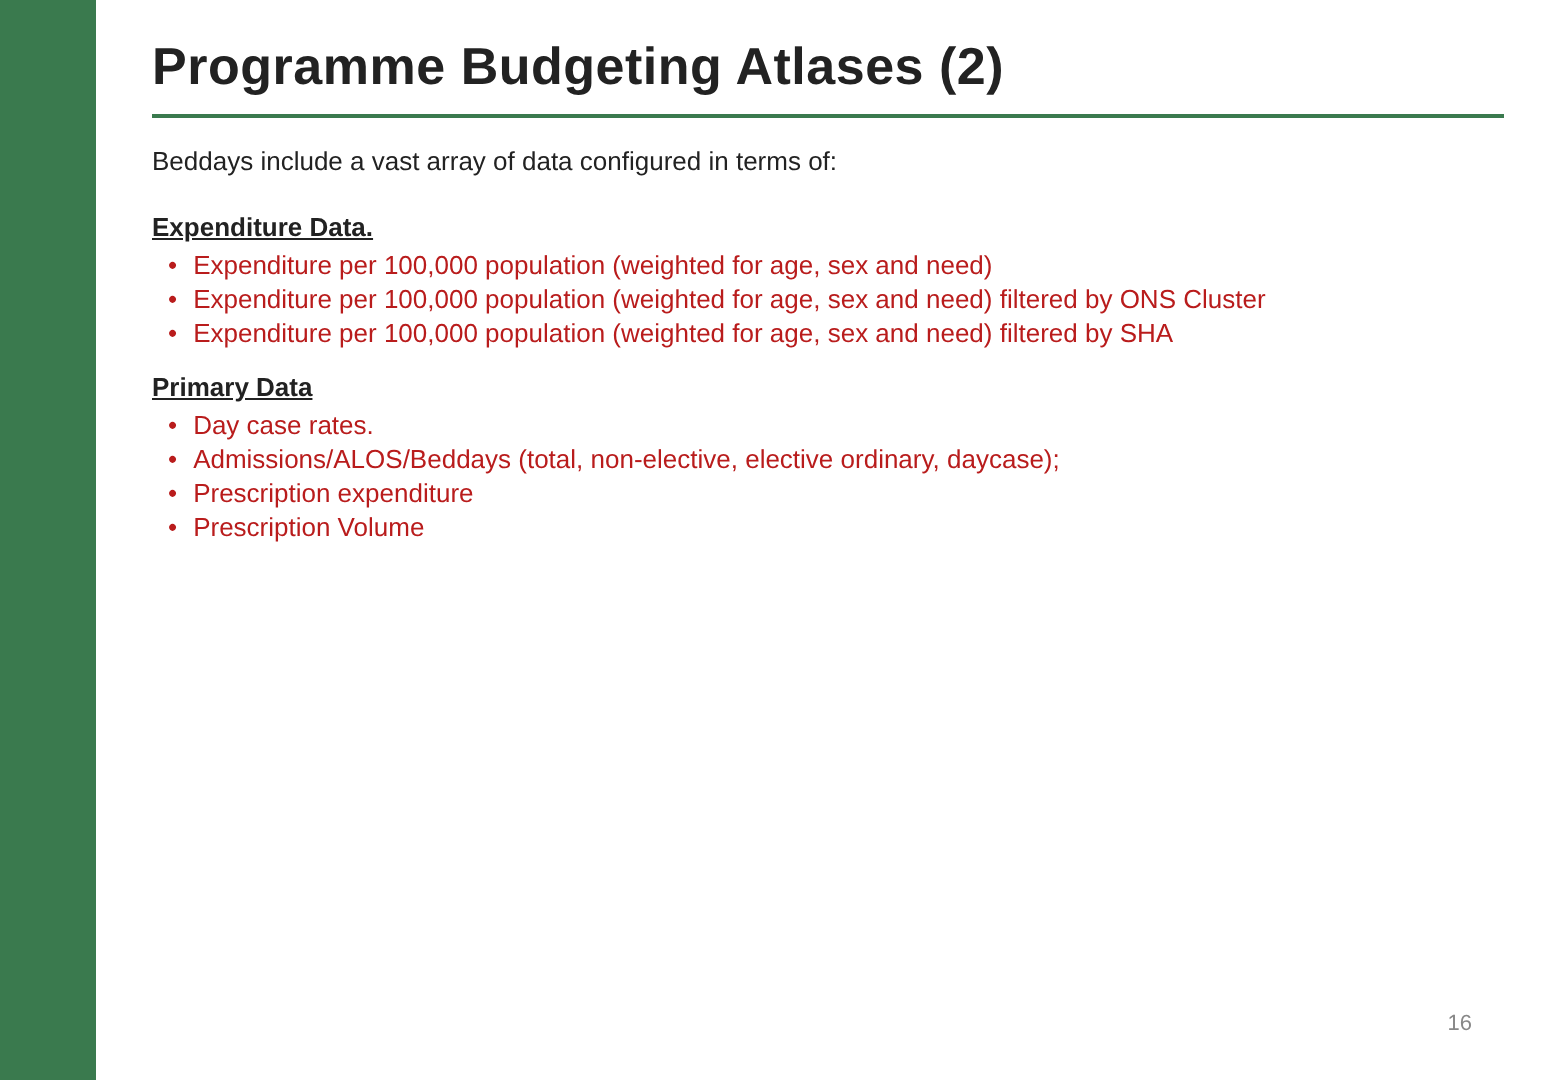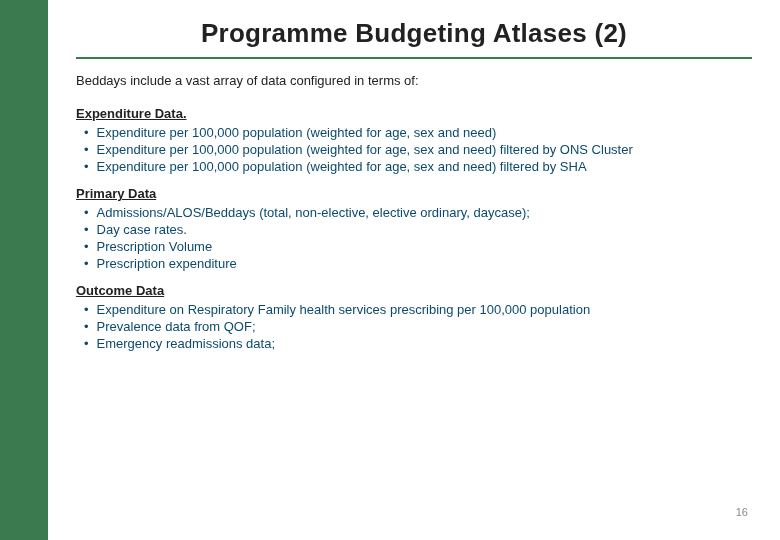--- a/index.html
+++ b/index.html
@@ -37,21 +37,20 @@
       display: flex;
       flex-direction: column;
     }
 
     .page-title {
       font-size: 26px;
       font-weight: bold;
       color: #222;
       margin-bottom: 8px;
       letter-spacing: 0.01em;
-      text-align: center;
     }
 
     .title-underline {
       height: 2px;
       background: #3a7a4e;
       margin-bottom: 14px;
     }
 
     .intro-text {
       font-size: 13px;
@@ -72,35 +71,35 @@
       list-style: none;
       margin-bottom: 12px;
       padding-left: 8px;
     }
 
     .bullet-list li {
       display: flex;
       align-items: center;
       margin-bottom: 2px;
       font-size: 13px;
-      color: #0c4a6e;
+      color: #b91c1c;
     }
 
     .bullet-list li::before {
       content: "•";
       margin-right: 8px;
       font-size: 13px;
       flex-shrink: 0;
       margin-top: 0px;
     }
 
     .page-number {
       position: absolute;
       bottom: 10px;
-      right: 4px;
+      right: 16px;
       font-size: 11px;
       color: #888;
       text-align: right;
     }
 
     .content-wrapper {
       position: relative;
       flex: 1;
     }
   </style>
@@ -129,45 +128,31 @@
           <li>
             <span>Expenditure per 100,000 population (weighted for age, sex and need) filtered by SHA</span>
           </li>
         </ul>
       </div>
 
       <div>
         <div class="section-heading">Primary Data</div>
         <ul class="bullet-list">
           <li>
+            <span>Day case rates.</span>
+          </li>
+          <li>
             <span>Admissions/ALOS/Beddays (total, non-elective, elective ordinary, daycase);</span>
           </li>
           <li>
-            <span>Day case rates.</span>
+            <span>Prescription expenditure</span>
           </li>
           <li>
             <span>Prescription Volume</span>
           </li>
-          <li>
-            <span>Prescription expenditure</span>
-          </li>
         </ul>
       </div>
 
-      <div>
-        <div class="section-heading">Outcome Data</div>
-        <ul class="bullet-list">
-          <li>
-            <span>Expenditure on Respiratory Family health services prescribing per 100,000 population</span>
-          </li>
-          <li>
-            <span>Prevalence data from QOF;</span>
-          </li>
-          <li>
-            <span>Emergency readmissions data;</span>
-          </li>
-        </ul>
-      </div>
 
       <div class="page-number">16</div>
     </div>
   </div>
 </div>
 
 </body></html>

